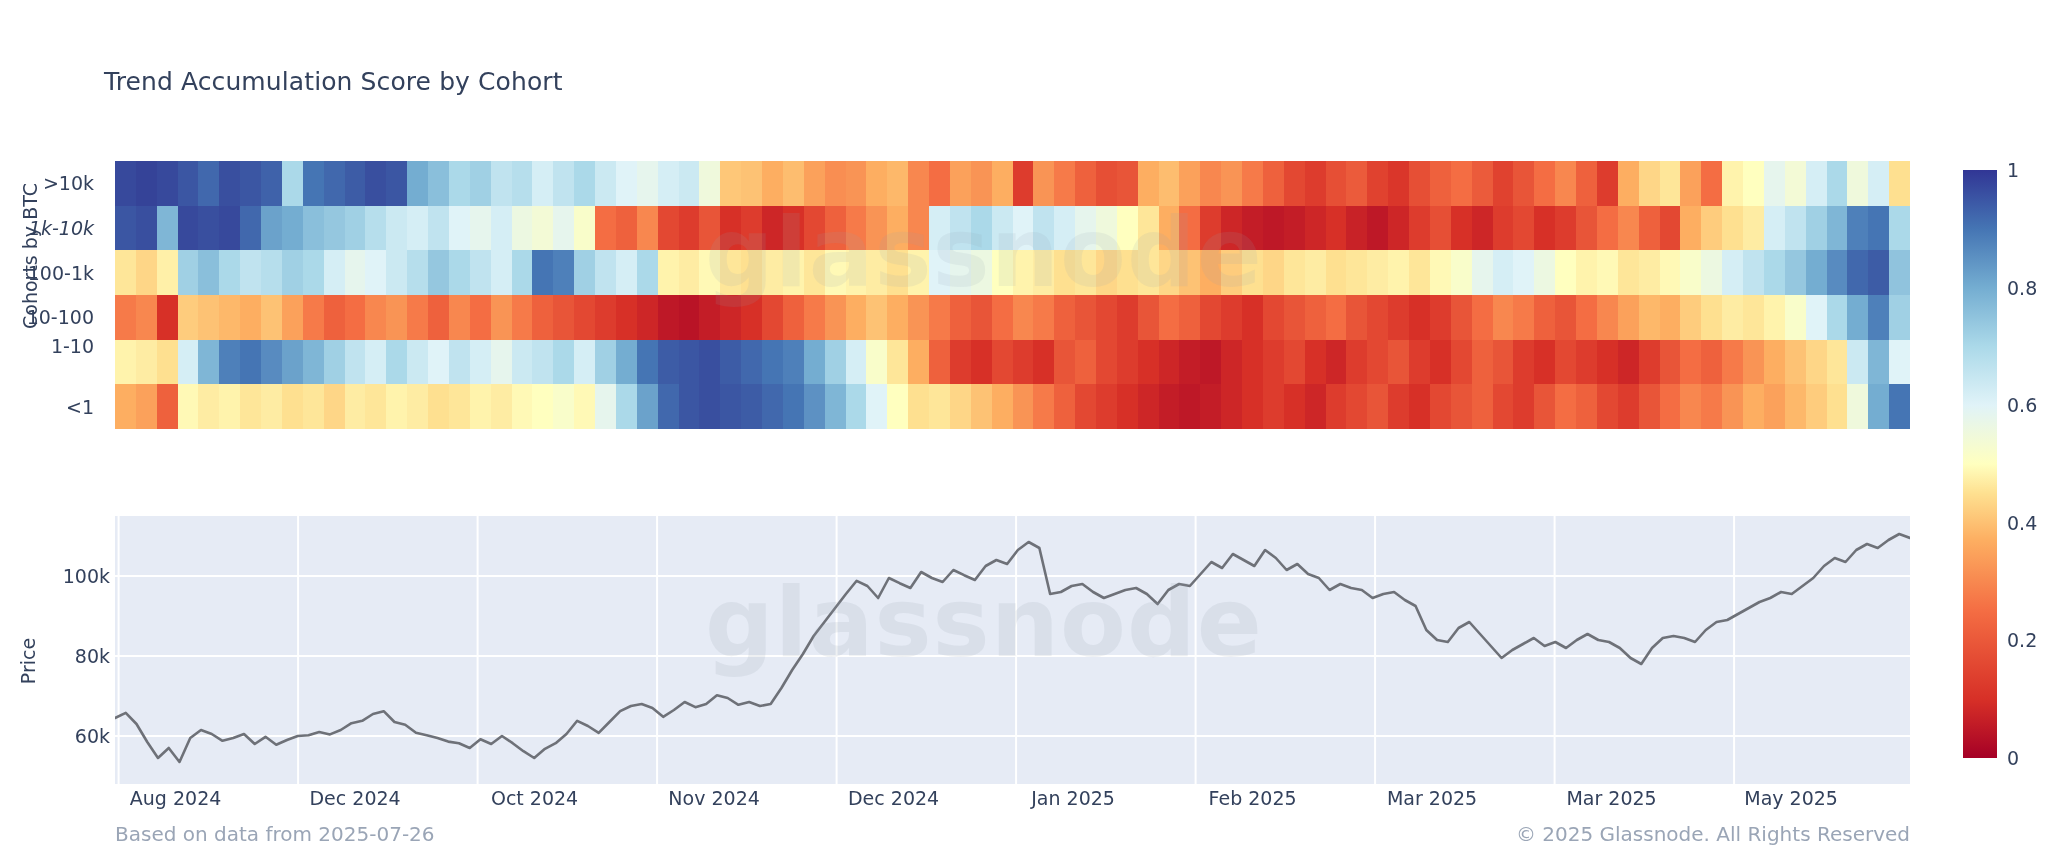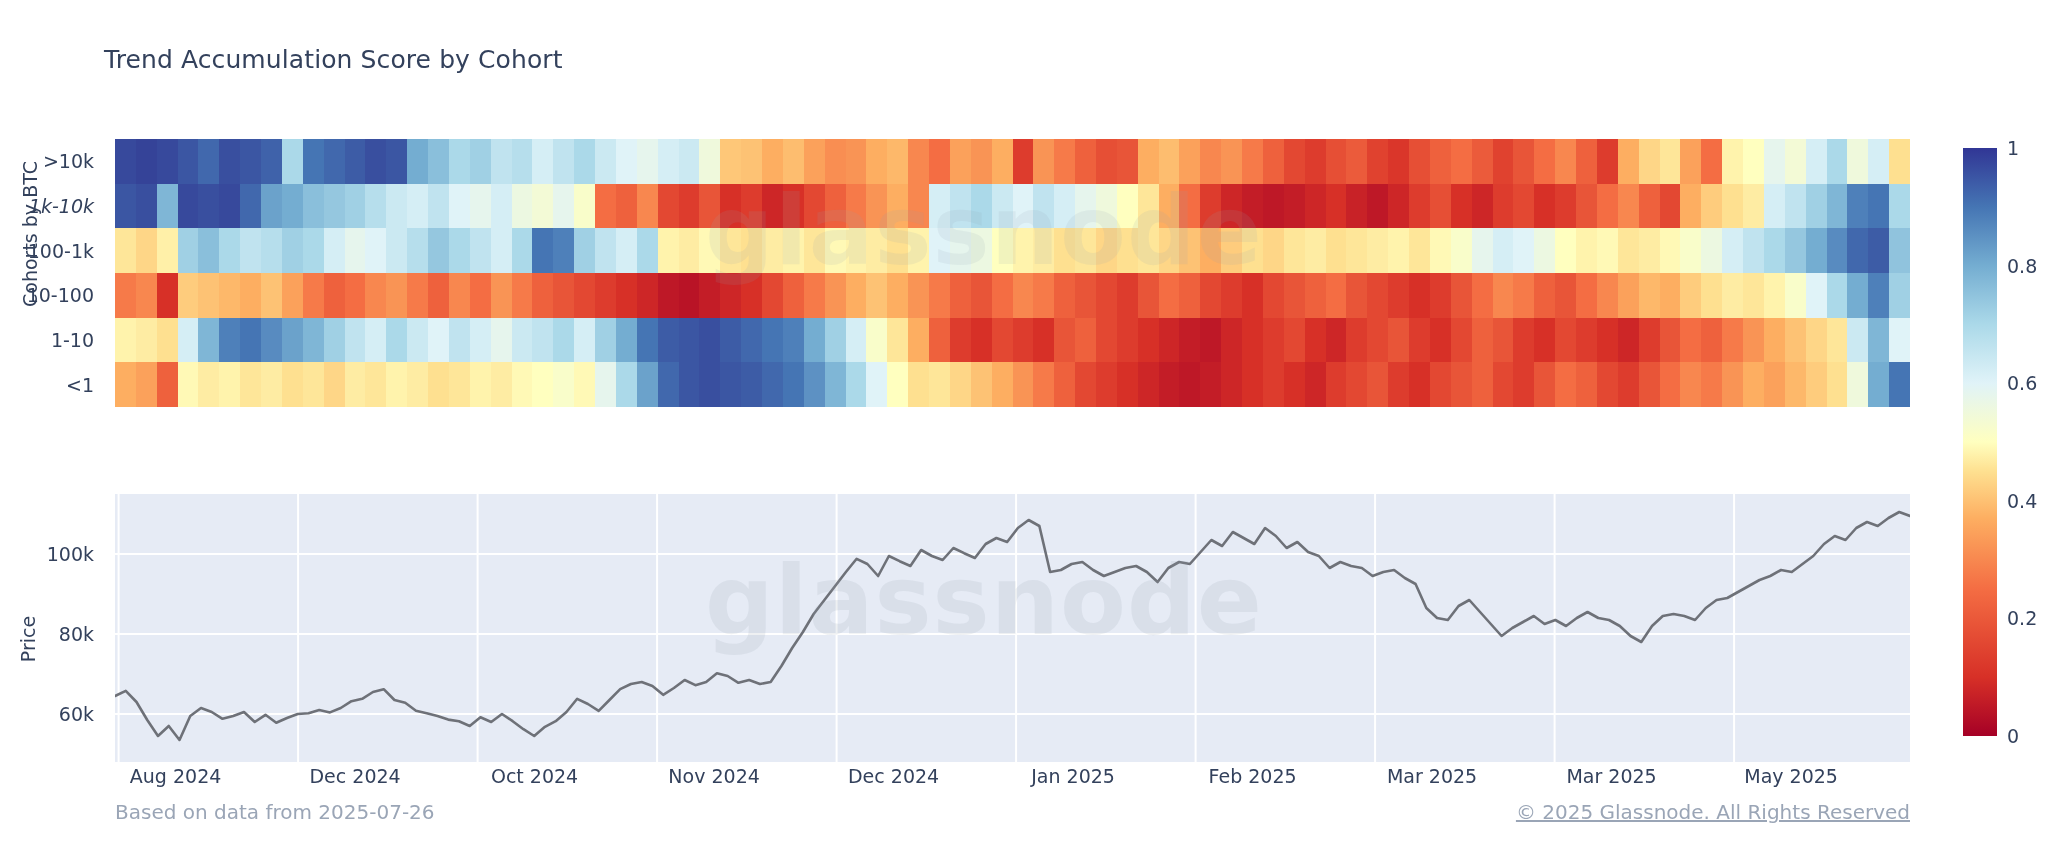--- a/index.html
+++ b/index.html
@@ -4,21 +4,21 @@
 <style>
   html,body{margin:0;padding:0;}
   body{
     width:2048px;height:857px;
     background:#ffffff;
     font-family:"DejaVu Sans", sans-serif;
     color:#2f3d55;
     overflow:hidden;
     position:relative;
   }
-  .chart-root{position:absolute;inset:0;}
+  .chart-root{position:absolute;inset:0;margin-top:22px;}
 
   
   .chart-title{
     position:absolute;left:104px;top:45px;
     font-size:25px;color:#33415c;letter-spacing:.1px;
     white-space:nowrap;
   }
 
   
   .heat-panel{
@@ -69,21 +69,21 @@
     white-space:nowrap;
   }
 
   
   .price-panel{
     position:absolute;left:115px;top:494px;
     width:1795px;height:268px;
     background:#e6ebf5;
   }
   .price-svg{display:block;width:100%;height:100%;}
-  .price-ylabels{position:absolute;left:0;top:494px;width:104px;height:268px;}
+  .price-ylabels{position:absolute;left:16px;top:494px;width:104px;height:268px;}
   .price-ytick{
     position:absolute;right:10px;
     font-size:19px;color:#33415c;
     transform:translateY(-50%);
     white-space:nowrap;text-align:right;
   }
   .axis-title-price{
     position:absolute;left:-22px;top:628px;
     font-size:19px;color:#33415c;
     transform:rotate(-90deg);
@@ -101,21 +101,21 @@
     white-space:nowrap;
   }
 
   
   .footer-left{
     position:absolute;left:115px;top:800px;
     font-size:20px;color:#9aa5b6;white-space:nowrap;
   }
   .footer-right{
     position:absolute;right:138px;top:800px;
-    font-size:20px;color:#9aa5b6;white-space:nowrap;text-decoration:underline;
+    font-size:20px;color:#9aa5b6;white-space:nowrap;
   }
 
   
   .wm{
     position:absolute;
     font-size:96px;font-weight:700;
     color:rgba(150,160,175,0.13);
     letter-spacing:1px;
     pointer-events:none;user-select:none;
     white-space:nowrap;
@@ -129,21 +129,21 @@
 <div class="chart-root">
 
   <div class="chart-title">Trend Accumulation Score by Cohort</div>
 
   <div class="axis-title-cohorts">Cohorts by BTC</div>
   <div class="heat-ylabels" id="heat-ylabels">
       <div class="heat-ytick" style="top: 22.3333px;">&gt;10k</div>
       <div class="heat-ytick" style="top: 67px; font-style: italic;">1k-10k</div>
       <div class="heat-ytick" style="top: 111.667px;">100-1k</div>
       <div class="heat-ytick" style="top: 156.333px;">10-100</div>
-      <div class="heat-ytick" style="top: 201px;">1-10</div>
+      <div class="heat-ytick" style="top: 185px;">1-10</div>
       <div class="heat-ytick" style="top: 245.667px;">&lt;1</div>
     </div>
 
   <div class="heat-panel">
     <svg class="heat-svg" id="heat-svg" viewBox="0 0 1795 268" preserveAspectRatio="none">
         <rect x="0.000" y="0.000" width="21.472" height="45.167" fill="rgb(55,73,156)" shape-rendering="crispEdges"></rect>
         <rect x="20.872" y="0.000" width="21.472" height="45.167" fill="rgb(53,67,152)" shape-rendering="crispEdges"></rect>
         <rect x="41.744" y="0.000" width="21.472" height="45.167" fill="rgb(55,73,156)" shape-rendering="crispEdges"></rect>
         <rect x="62.616" y="0.000" width="21.472" height="45.167" fill="rgb(59,86,163)" shape-rendering="crispEdges"></rect>
         <rect x="83.488" y="0.000" width="21.472" height="45.167" fill="rgb(65,104,173)" shape-rendering="crispEdges"></rect>

